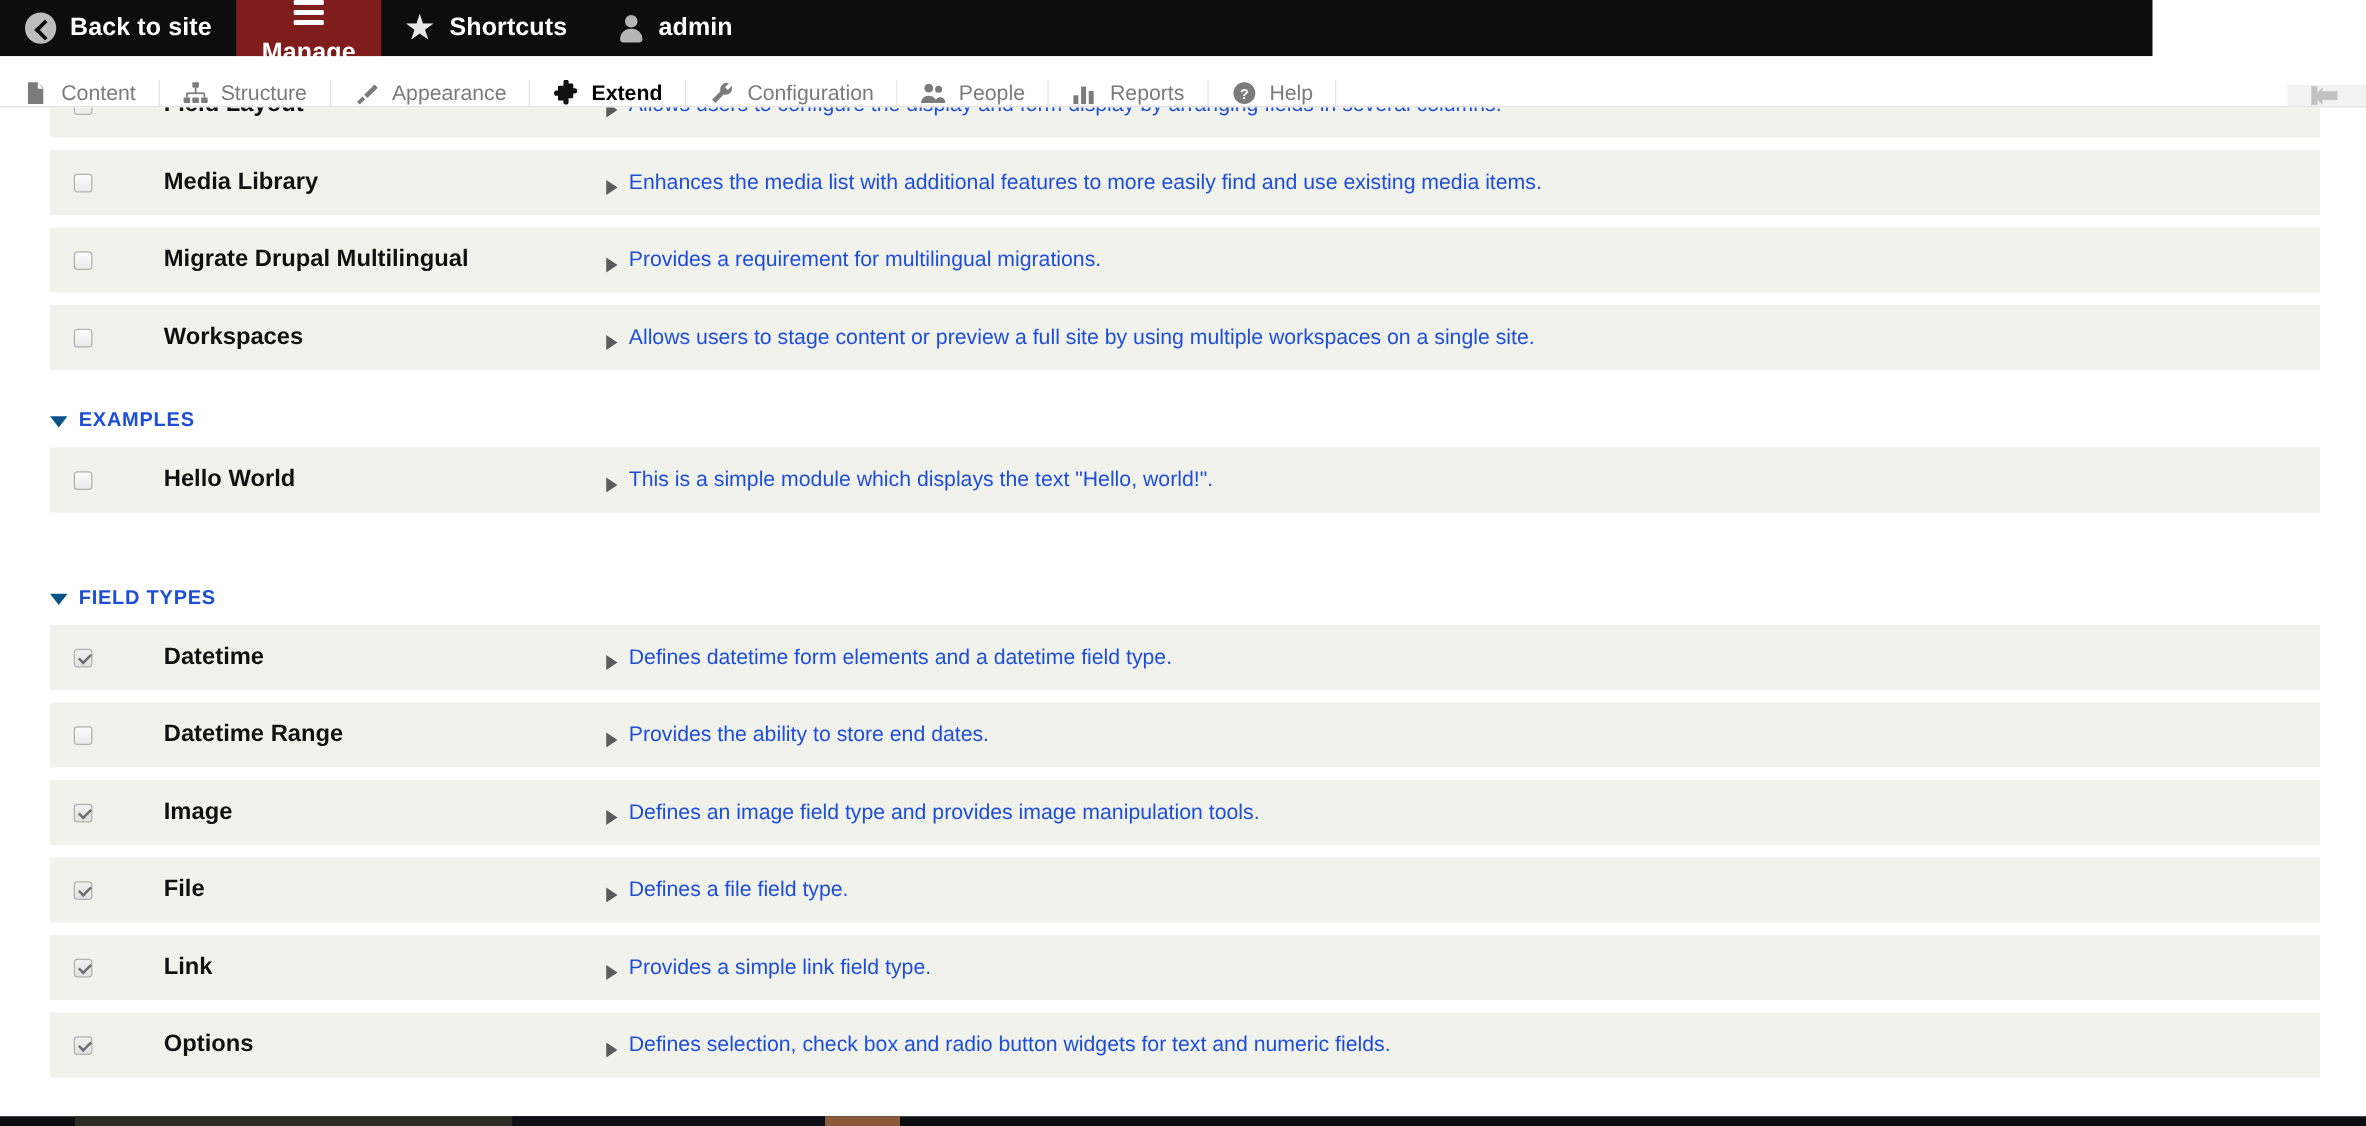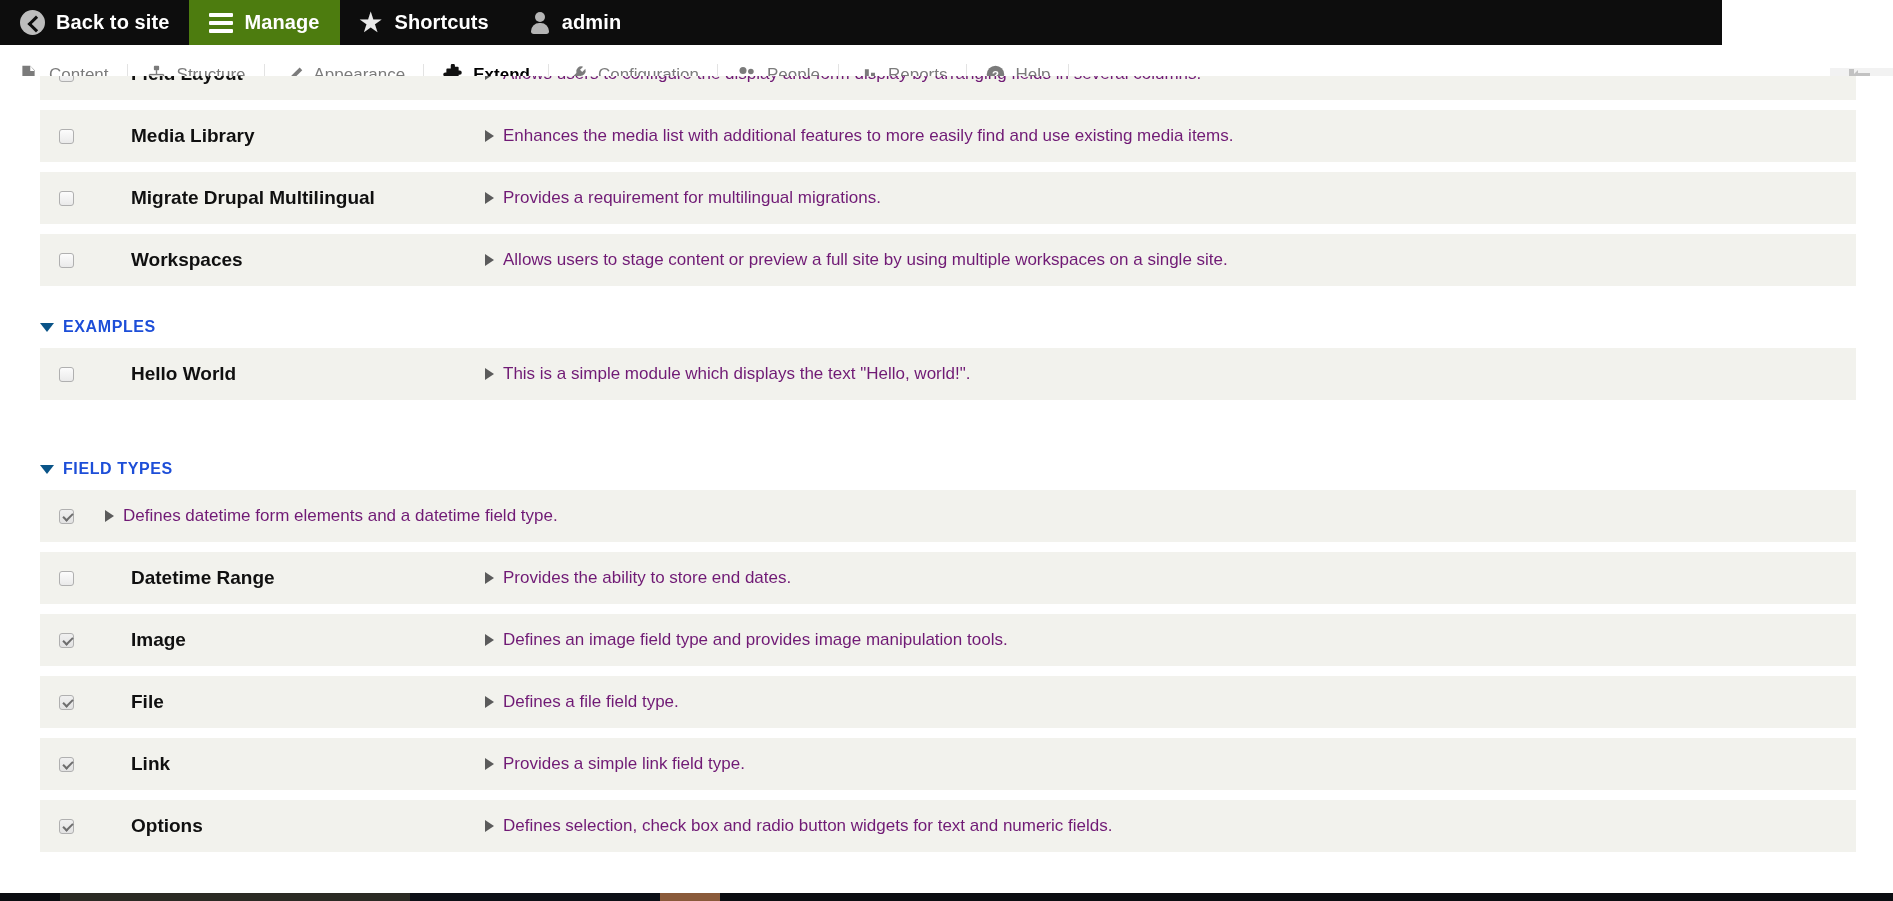--- a/index.html
+++ b/index.html
@@ -20,21 +20,21 @@
   }
   .bar-item {
     display: flex; align-items: center; gap: 11px;
     padding: 0 20px;
     color: #ffffff;
     font-size: 20px; font-weight: bold;
     letter-spacing: .1px;
     cursor: pointer;
     white-space: nowrap;
   }
-  .bar-item.active { background: #4d7c0f; }
+  .bar-item.active { background: #7f1d1d; flex-direction: column; }
   .bar-icon { display: inline-flex; align-items: center; justify-content: center; }
 
   
   .ic-back { width: 25px; height: 25px; border-radius: 50%; background: #bdbdbd; position: relative; }
   .ic-back::after {
     content: ""; position: absolute; left: 10px; top: 7.5px;
     width: 9px; height: 9px; border-left: 3px solid #0d0d0d; border-bottom: 3px solid #0d0d0d;
     transform: rotate(45deg);
   }
   
@@ -77,21 +77,21 @@
     content:""; position:absolute; left:-6px; top:-3.5px;
     border-top: 7px solid transparent; border-bottom: 7px solid transparent; border-right: 7px solid #c2c2c2;
   }
 
   
   .tic { width: 21px; height: 21px; flex: 0 0 21px; }
   .tic svg { display:block; width:21px; height:21px; }
 
   
   #content {
-    position: absolute; top: 76px; left: 0;
+    position: absolute; top: 86px; left: 0;
     width: 1893px; height: 807px;
     background: #ffffff;
     overflow: hidden;
   }
   #scroller { position: relative; margin-top: -28px; }
 
   .module-row {
     margin: 0 0 10px 40px;
     width: 1816px;
     height: 52px;
@@ -113,22 +113,22 @@
     border-left: 2px solid #6e6e6e; border-bottom: 2px solid #6e6e6e;
     transform: rotate(-45deg);
   }
   .name-cell {
     flex: 0 0 380px;
     font-size: 19px; font-weight: bold; color: #101010;
     padding-left: 39px;
   }
   .desc-cell {
     flex: 1 1 auto;
-    display: flex; align-items: center; gap: 9px;
-    font-size: 17px; color: #701a75;
+    display: flex; align-items: flex-end; gap: 9px;
+    font-size: 17px; color: #1d4ed8;
     padding-left: 13px; padding-right: 24px;
     overflow: hidden; white-space: nowrap;
   }
   .tri {
     width: 0; height: 0;
     border-top: 6px solid transparent; border-bottom: 6px solid transparent;
     border-left: 9px solid #5b5b5b;
     flex: 0 0 9px;
   }
 
@@ -336,20 +336,21 @@
       </div>
       <div class="spacer-28"></div>
       <div class="section-head">
         <span class="caret"></span>
         <span>FIELD TYPES</span>
       </div>
       <div class="module-row">
         <div class="cb-cell">
           <div class="cbx checked"></div>
         </div>
+        <div class="name-cell">Datetime</div>
         <div class="desc-cell">
           <span class="tri"></span>
           <span>Defines datetime form elements and a datetime field type.</span>
         </div>
       </div>
       <div class="module-row">
         <div class="cb-cell">
           <div class="cbx"></div>
         </div>
         <div class="name-cell">Datetime Range</div>

